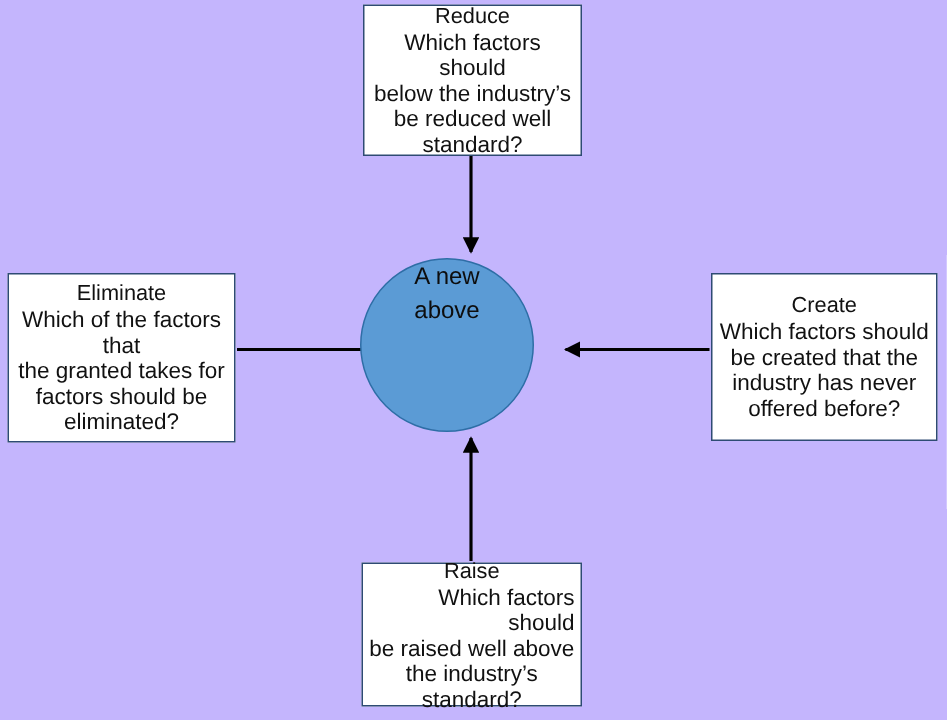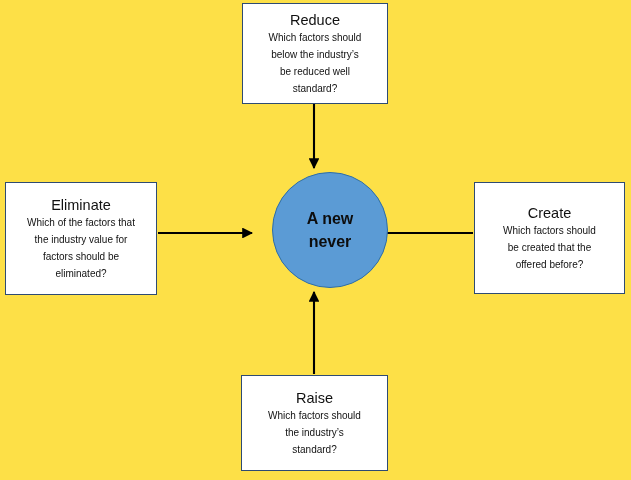--- a/index.html
+++ b/index.html
@@ -10,21 +10,21 @@
     width: 631px;
     height: 480px;
     background: #ffffff;
     font-family: "Liberation Sans", sans-serif;
     overflow: hidden;
   }
   #canvas {
     position: relative;
     width: 631px;
     height: 480px;
-    background: #fde047;
+    background: #c4b5fd;
   }
 
   
   .node-box {
     position: absolute;
     box-sizing: border-box;
     background: #ffffff;
     border: 1.5px solid #2E4B73;
     text-align: center;
     display: flex;
@@ -33,45 +33,43 @@
     justify-content: center;
     padding: 2px 4px;
   }
   .node-title {
     font-size: 14.5px;
     color: #111111;
     line-height: 18px;
     white-space: nowrap;
   }
   .node-body {
-    font-size: 10px;
+    font-size: 15px;
     color: #111111;
     line-height: 17px;
   }
 
   #box-reduce    { left: 242px; top: 3px;   width: 146px; height: 101px; }
   #box-eliminate { left: 5px;   top: 182px; width: 152px; height: 113px;  }
   #box-create    { left: 474px; top: 182px; width: 151px; height: 112px;  }
-  #box-raise     { left: 241px; top: 375px; width: 147px; height: 96px;  }
+  #box-raise     { left: 241px; top: 375px; width: 147px; height: 96px; text-align: right;  }
 
   
   #center-circle {
     position: absolute;
-    left: 272px;
+    left: 240px;
     top: 172px;
     width: 116px;
     height: 116px;
     border-radius: 50%;
     background: #5B9BD5;
     border: 1.5px solid #2E6EA6;
     box-sizing: border-box;
     display: flex;
-    align-items: center;
     justify-content: center;
-    font-weight: bold;
   }
   #center-label {
     font-size: 16px;
     line-height: 23px;
     color: #0D0D0D;
     text-align: center;
     width: 92px;
   }
 
   
@@ -109,39 +107,41 @@
     <div class="node-title">Reduce</div>
     <div class="node-body">Which factors should</div>
     <div class="node-body">below the industry’s</div>
     <div class="node-body">be reduced well</div>
     <div class="node-body">standard?</div>
   </div>
 
   <div class="node-box" id="box-eliminate">
     <div class="node-title">Eliminate</div>
     <div class="node-body">Which of the factors that</div>
-    <div class="node-body">the industry value for</div>
+    <div class="node-body">the granted takes for</div>
     <div class="node-body">factors should be</div>
     <div class="node-body">eliminated?</div>
   </div>
 
   <div class="node-box" id="box-create">
     <div class="node-title">Create</div>
     <div class="node-body">Which factors should</div>
     <div class="node-body">be created that the</div>
+    <div class="node-body">industry has never</div>
     <div class="node-body">offered before?</div>
   </div>
 
   <div class="node-box" id="box-raise">
     <div class="node-title">Raise</div>
     <div class="node-body">Which factors should</div>
+    <div class="node-body">be raised well above</div>
     <div class="node-body">the industry’s</div>
     <div class="node-body">standard?</div>
   </div>
 
   <div id="center-circle">
     <div id="center-label">
       <div>A new</div>
-      <div>never</div>
+      <div>above</div>
     </div>
   </div>
 
 </div>
 
 </body></html>

